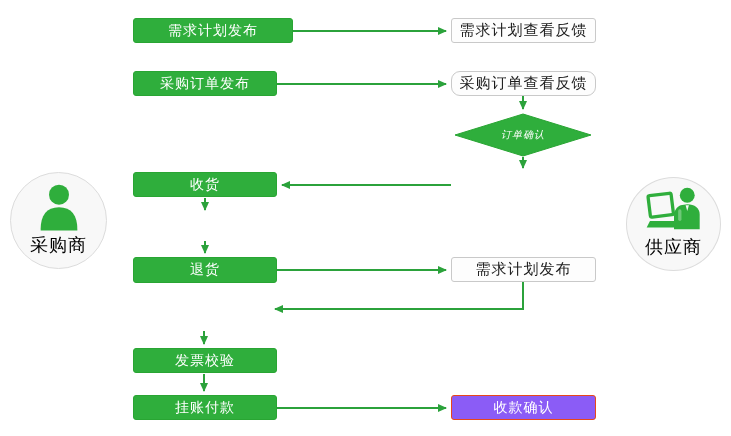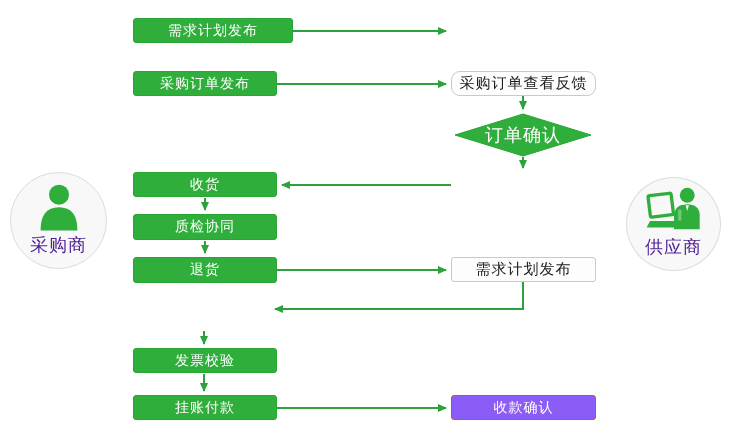--- a/index.html
+++ b/index.html
@@ -51,42 +51,43 @@
   .diamond {
     position: absolute;
   }
   .diamond svg { display: block; }
   .diamond .dlabel {
     position: absolute;
     left: 0; top: 0; right: 0; bottom: 0;
     display: flex;
     align-items: center;
     justify-content: center;
-    font-size: 18px;
+    font-size: 10px;
     letter-spacing: 1px;
     white-space: nowrap;
+    font-style: italic;
   }
   .diamond.green-d .dlabel { color: #ffffff; }
   .diamond.gray-d .dlabel { color: #333333; }
 
   .actor {
     position: absolute;
     border-radius: 50%;
     background: #F8F8F8;
     border: 1px solid #DCDCDC;
     display: flex;
     flex-direction: column;
     align-items: center;
     justify-content: flex-end;
     padding-bottom: 12px;
   }
   .actor .actor-icon { display: block; }
   .actor .actor-label {
     font-size: 18px;
-    color: #4c1d95;
+    color: #000000;
     letter-spacing: 1px;
     line-height: 1.1;
     margin-top: 2px;
     white-space: nowrap;
   }
 </style>
 </head>
 <body>
 
 <div class="canvas">
@@ -129,26 +130,26 @@
       <path d="M43 23 C38 25 35 30 35 36 L35 52 L66 52 L66 34 C66 27 60 22 51 22 Z" fill="#2FAE3C"></path>
       <path d="M49 23 L51 30 L53 23 Z" fill="#F8F8F8"></path>
       <rect x="40" y="28" width="4" height="14" rx="2" fill="#6FC878"></rect>
     </svg>
     <div class="actor-label">供应商</div>
   </div>
 
   <div class="node green" style="left:133px; top:18px; width:160px; height:25px;">需求计划发布</div>
   <div class="node green" style="left:133px; top:71px; width:144px; height:25px;">采购订单发布</div>
   <div class="node green" style="left:133px; top:172px; width:144px; height:25px;">收货</div>
-  <div class="node green" style="left:133px; top:214px; width:144px; height:26px;">质检协同</div>
   <div class="node green" style="left:133px; top:257px; width:144px; height:26px;">退货</div>
   <div class="node green" style="left:133px; top:348px; width:144px; height:25px;">发票校验</div>
   <div class="node green" style="left:133px; top:395px; width:144px; height:25px;">挂账付款</div>
 
 
+  <div class="node white" style="left:451px; top:18px; width:145px; height:25px;">需求计划查看反馈</div>
   <div class="node white" style="left:451px; top:71px; width:145px; height:25px;border-radius:9px;">采购订单查看反馈</div>
   <div class="node white" style="left:451px; top:257px; width:145px; height:25px;">需求计划发布</div>
   <div class="node red" style="left:451px; top:395px; width:145px; height:25px;">收款确认</div>
 
   <div class="diamond green-d" style="left:453px; top:113px; width:140px; height:44px;">
     <svg width="140" height="44" viewBox="0 0 140 44">
       <polygon points="70,1 138,22 70,43 2,22" fill="#2FAE3C" stroke="#29A533" stroke-width="1"></polygon>
     </svg>
     <div class="dlabel">订单确认</div>
   </div>

